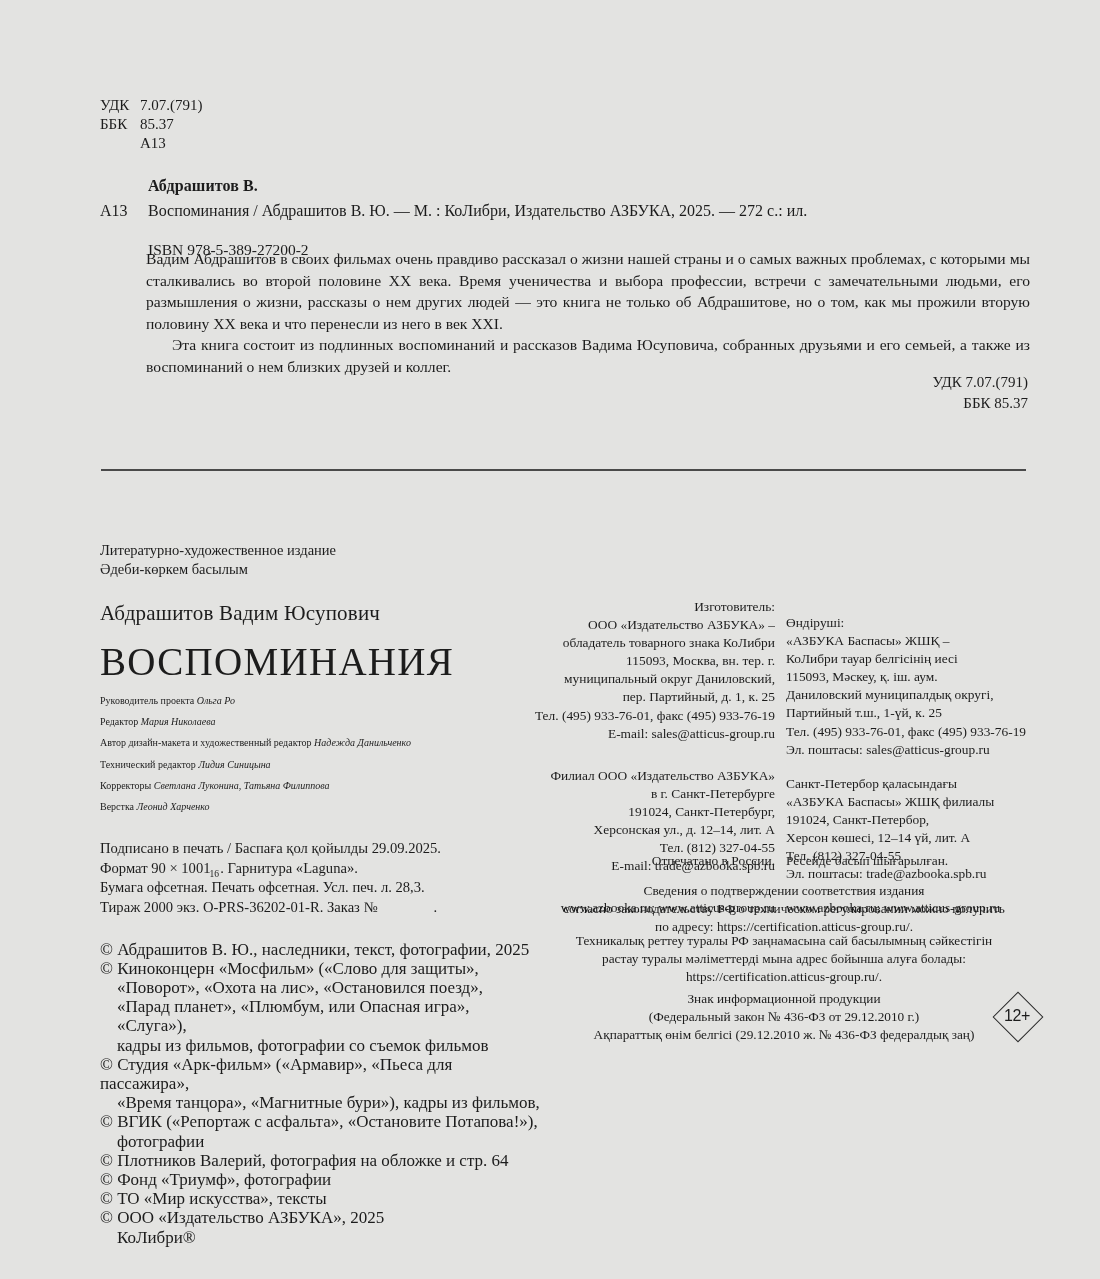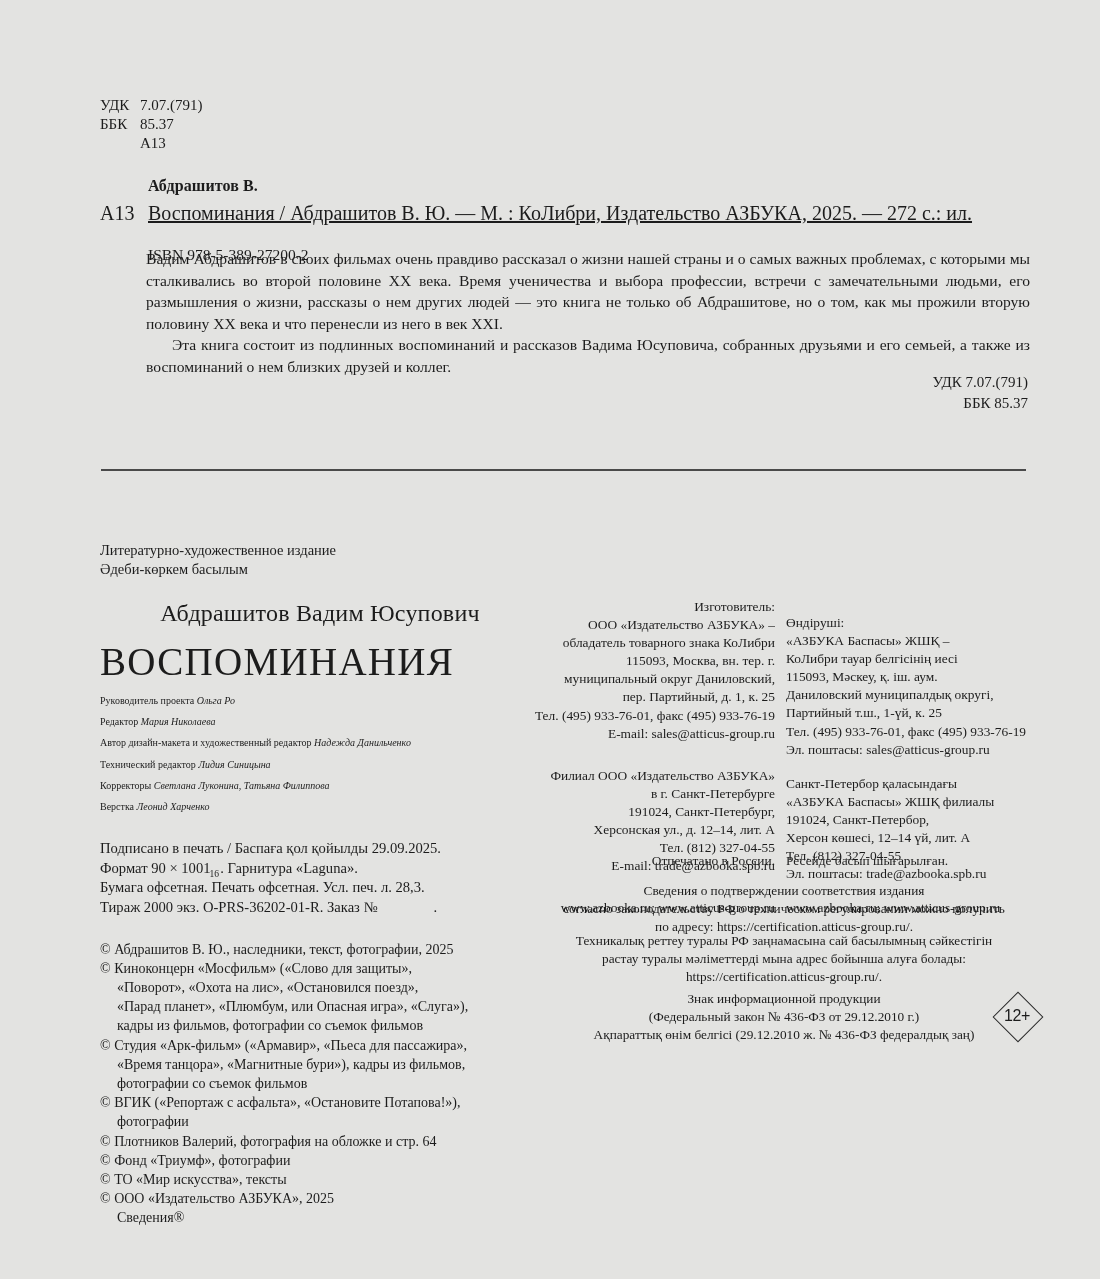--- a/index.html
+++ b/index.html
@@ -40,24 +40,23 @@
     display: block;
   }
   .cip-author {
     font-weight: bold;
     font-size: 16px;
     margin-top: 24px;
     padding-left: 48px;
     letter-spacing: .1px;
   }
   .cip-desc {
-    font-size: 20px;
+    font-size: 16px;
     margin-top: 7px;
     white-space: nowrap;
-    text-decoration: underline;
   }
   .cip-desc .tag {
     display: inline-block;
     width: 48px;
   }
   .cip-isbn {
     font-size: 15.5px;
     margin-top: 21px;
     padding-left: 48px;
   }
@@ -105,24 +104,23 @@
   }
 
   
   .left-col {
     position: absolute;
     left: 100px;
     top: 600px;
     width: 440px;
   }
   .book-author {
-    font-size: 24px;
+    font-size: 21px;
     line-height: 26px;
     letter-spacing: .2px;
-    text-align: center;
   }
   .book-title {
     font-size: 39px;
     line-height: 48px;
     letter-spacing: 1.3px;
     margin-top: 12px;
   }
   .credits {
     margin-top: 4px;
     font-size: 10px;
@@ -145,21 +143,21 @@
   .frac .num { font-size: 14.6px; }
   .frac .den {
     font-size: 9.5px;
     position: relative;
     top: 4px;
     left: -1px;
   }
 
   .copyrights {
     margin-top: 22px;
-    font-size: 14px;
+    font-size: 17px;
     line-height: 19.2px;
   }
   .copyrights .ln { display: block; }
   .copyrights .ln.cont { padding-left: 17px; }
 
   
   .mid-col {
     position: absolute;
     left: 520px;
     top: 598px;
@@ -303,38 +301,37 @@
         </div>
         <div>
           <span class="ln">© Киноконцерн «Мосфильм» («Слово для защиты»,</span>
           <span class="ln cont">«Поворот», «Охота на лис», «Остановился поезд»,</span>
           <span class="ln cont">«Парад планет», «Плюмбум, или Опасная игра», «Слуга»),</span>
           <span class="ln cont">кадры из фильмов, фотографии со съемок фильмов</span>
         </div>
         <div>
           <span class="ln">© Студия «Арк-фильм» («Армавир», «Пьеса для пассажира»,</span>
           <span class="ln cont">«Время танцора», «Магнитные бури»), кадры из фильмов,</span>
-          <span class="ln cont">фотографии со съемок фильмов</span>
         </div>
         <div>
           <span class="ln">© ВГИК («Репортаж с асфальта», «Остановите Потапова!»),</span>
           <span class="ln cont">фотографии</span>
         </div>
         <div>
           <span class="ln">© Плотников Валерий, фотография на обложке и стр. 64</span>
         </div>
         <div>
           <span class="ln">© Фонд «Триумф», фотографии</span>
         </div>
         <div>
           <span class="ln">© ТО «Мир искусства», тексты</span>
         </div>
         <div>
           <span class="ln">© ООО «Издательство АЗБУКА», 2025</span>
-          <span class="ln cont">Сведения®</span>
+          <span class="ln cont">КоЛибри®</span>
         </div>
       </div>
   </div>
 
   <div class="mid-col">
       <div class="blk">
         <div>Изготовитель:</div>
         <div>ООО «Издательство АЗБУКА» –</div>
         <div>обладатель товарного знака КоЛибри</div>
         <div>115093, Москва, вн. тер. г.</div>

